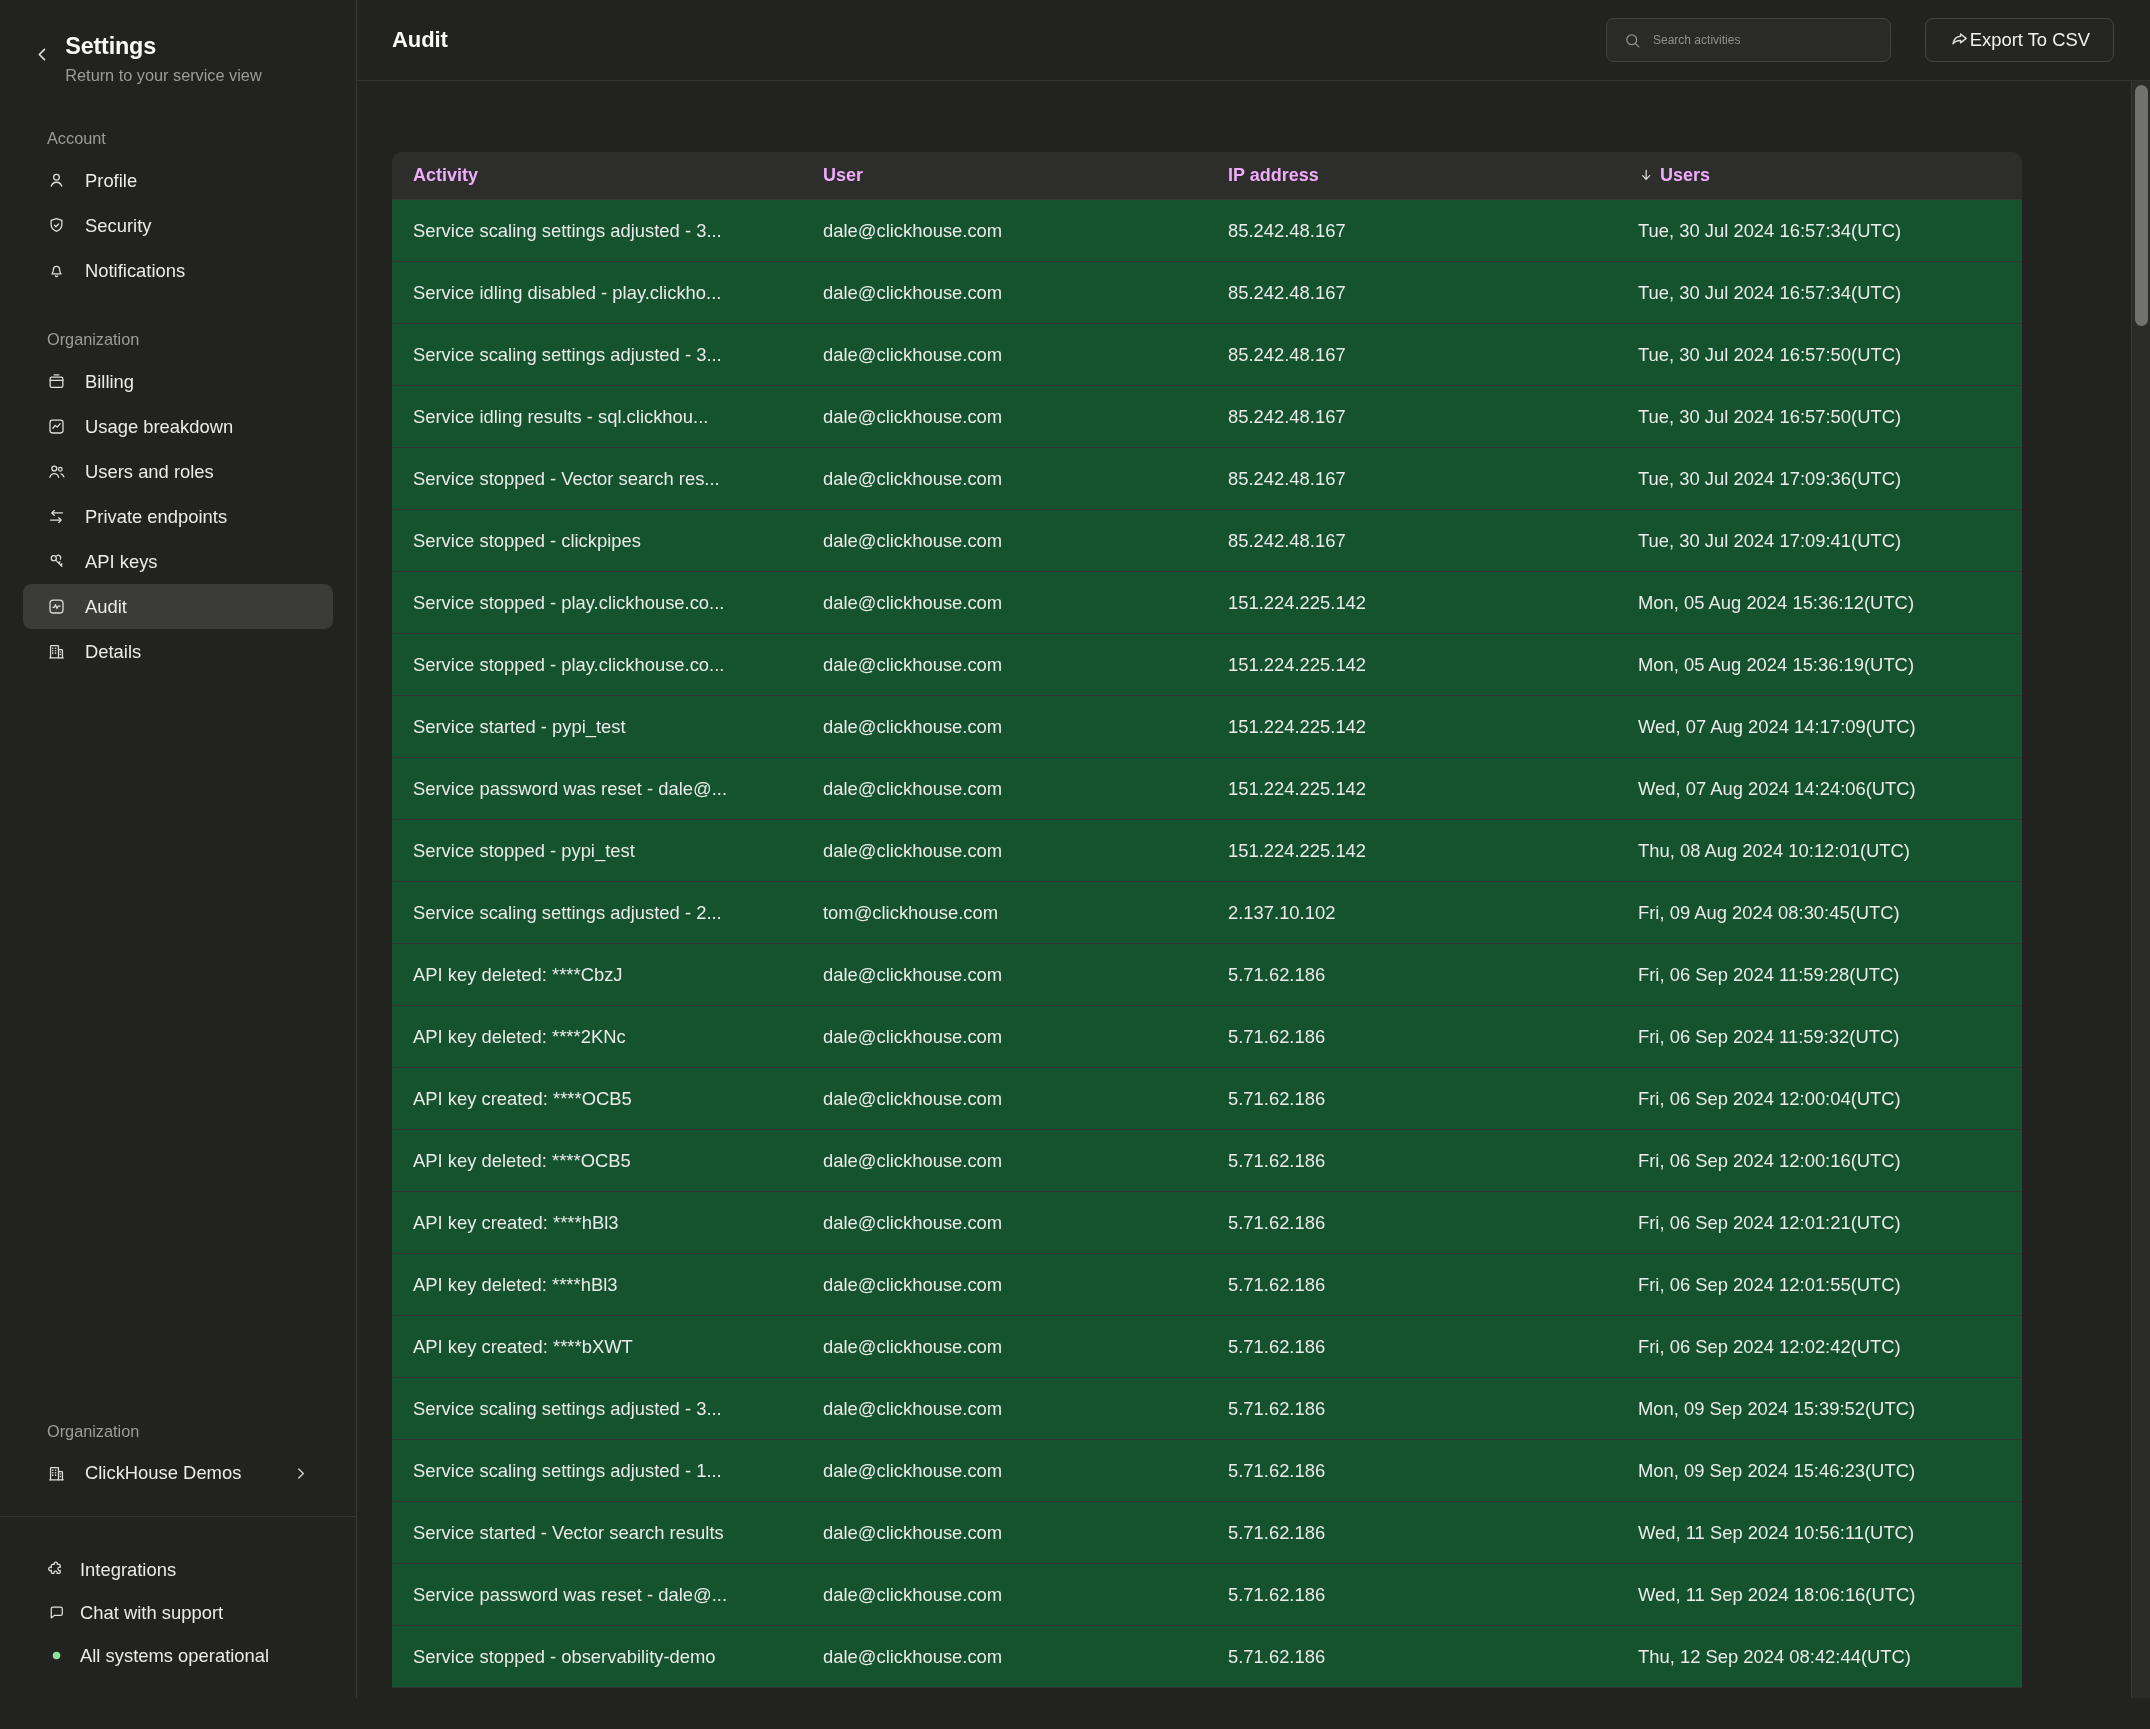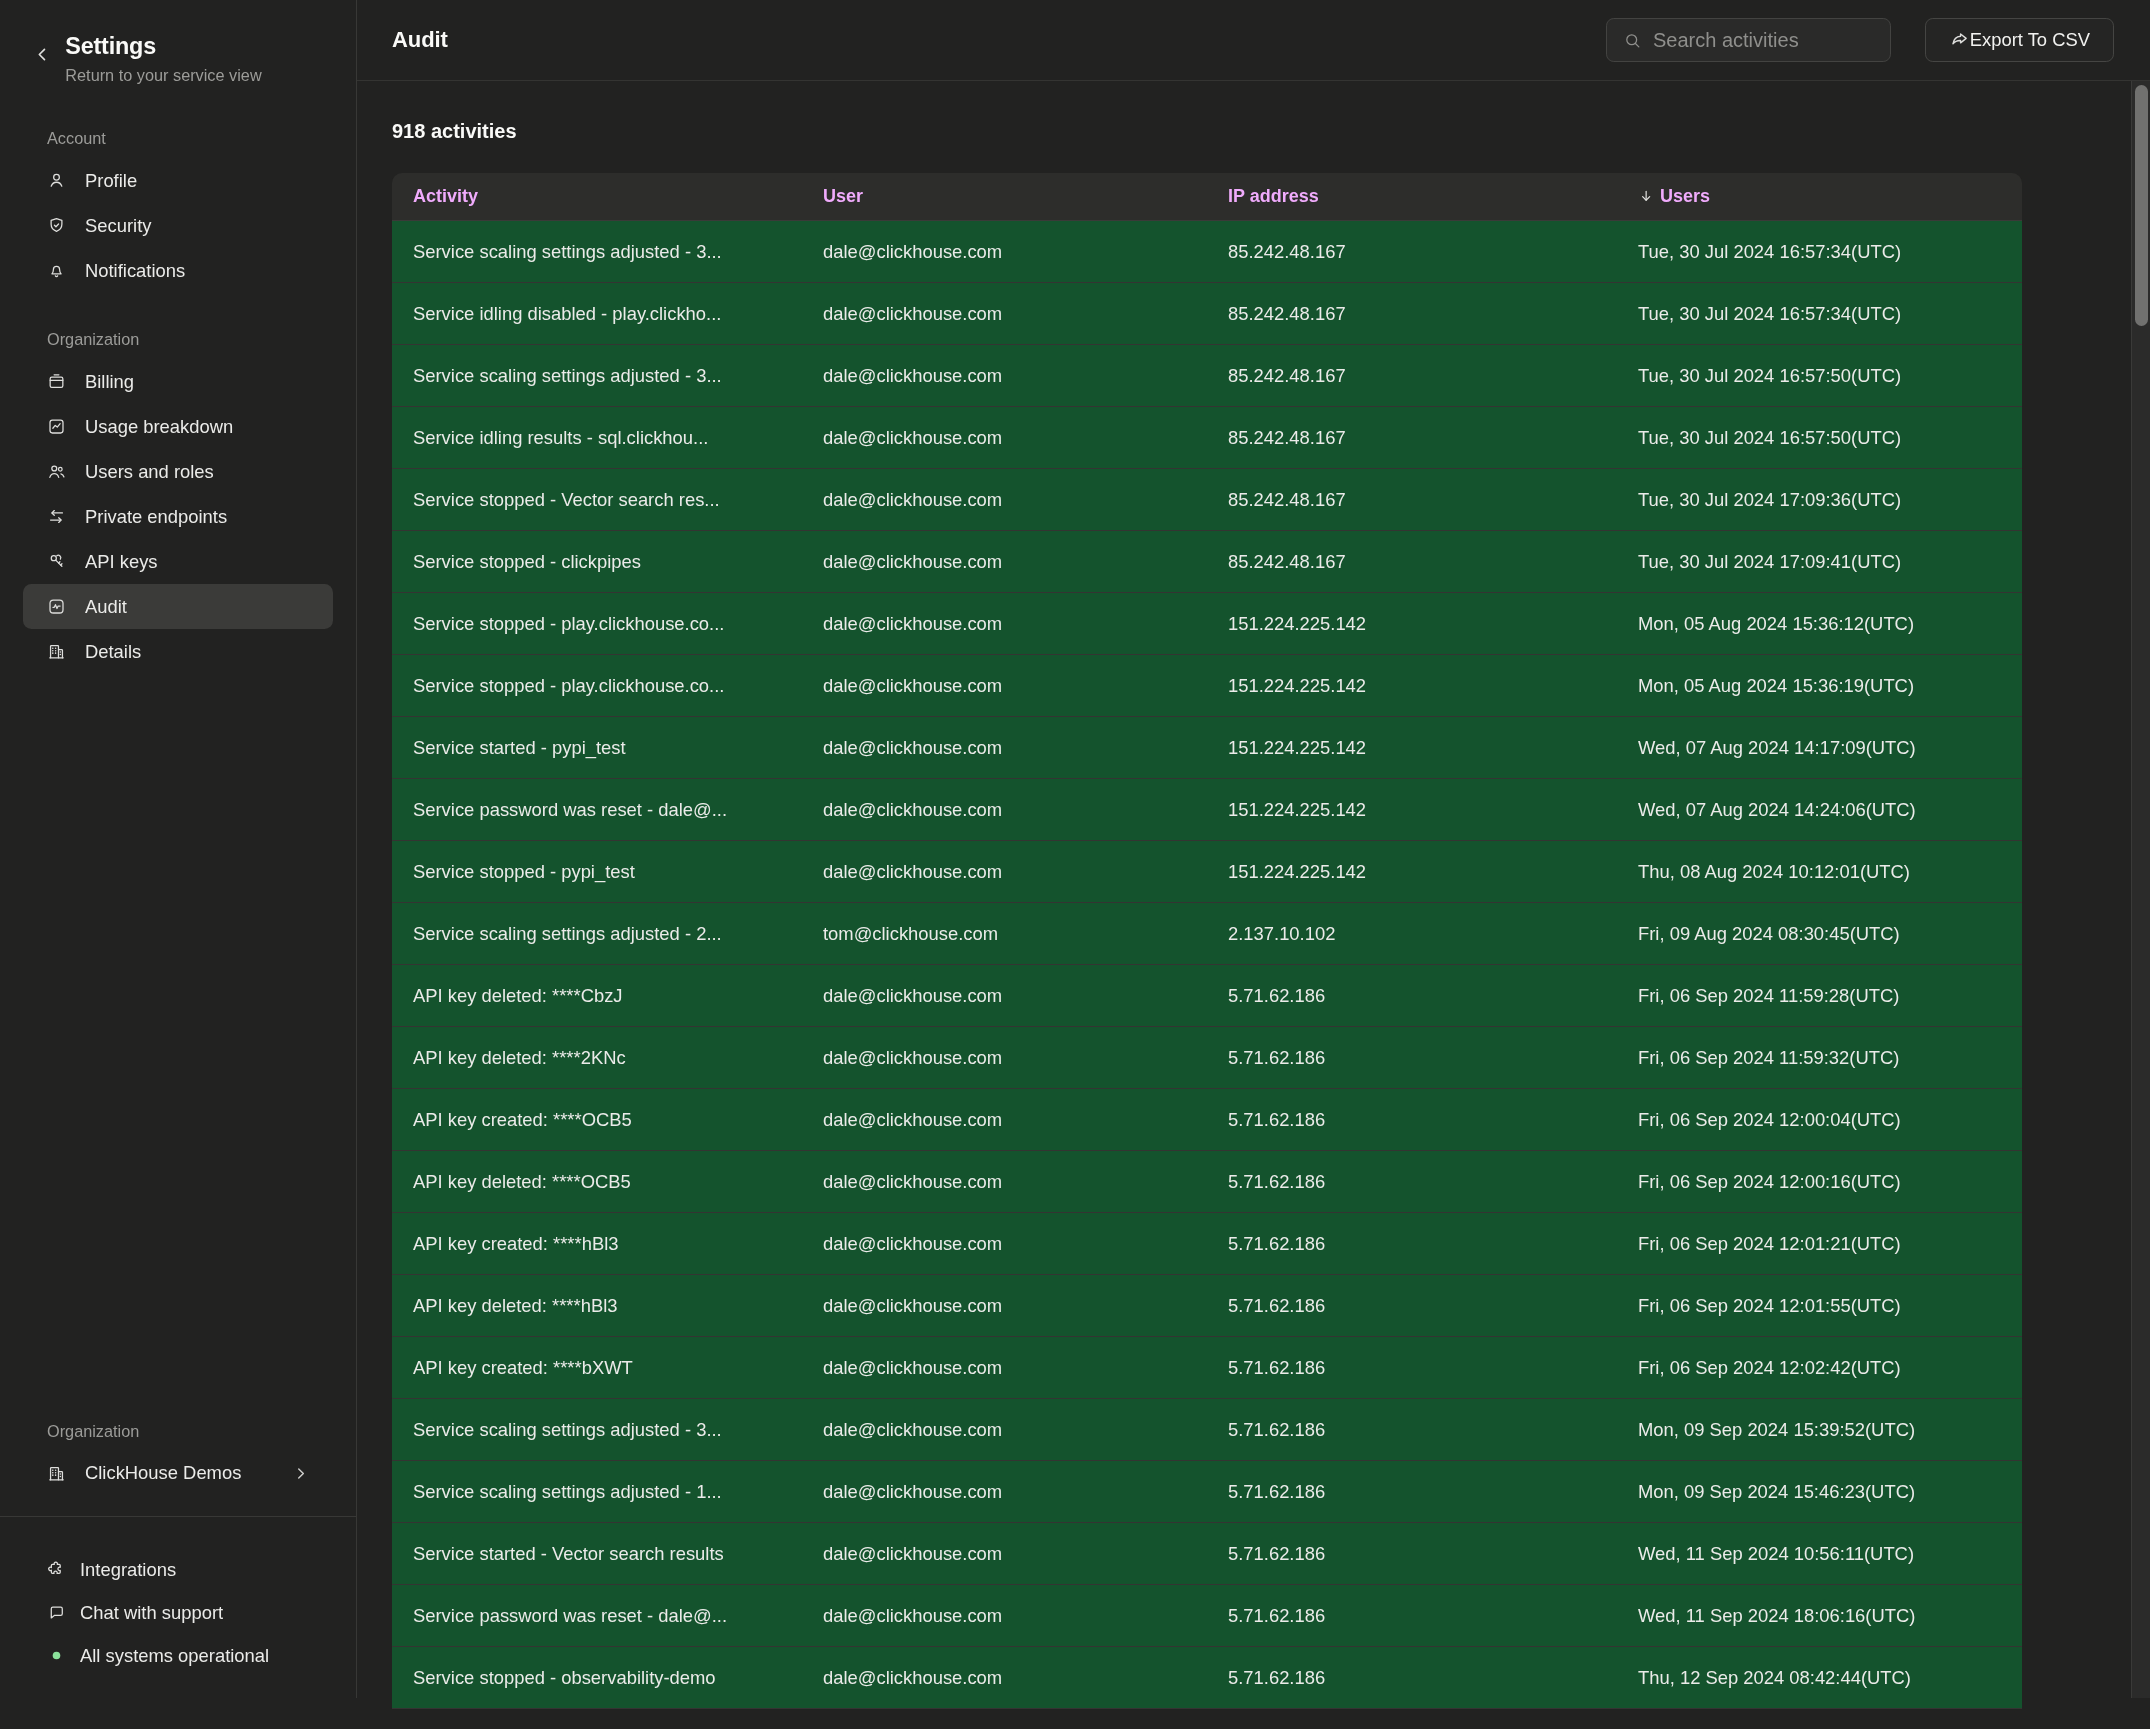--- a/index.html
+++ b/index.html
@@ -55,21 +55,21 @@
     display:flex; align-items:center; padding:0 37px 0 35px;
   }
   .page-title { font-size:22px; font-weight:700; color:#fafaf8; letter-spacing:-0.1px; flex:1 1 auto; }
   .search-box {
     width:285px; height:44px; border:1.4px solid #434341; border-radius:7.8px;
     background:#2a2a29; display:flex; align-items:center; padding:0 15.6px; gap:11.3px;
     cursor:text; flex:0 0 285px;
   }
   .search-box .icon { color:#8f8f8c; }
   .search-box .icon svg { width:19px; height:19px; }
-  .search-placeholder { font-size:20px; color:#8f8f8c; }
+  .search-placeholder { font-size:12px; color:#8f8f8c; }
   .export-btn {
     margin-left:34px; height:44px; border:1.4px solid #454543; border-radius:7.8px;
     background:#252524; color:#f2f2f0; display:flex; align-items:center; 
     padding:0 23px; font-size:18.4px; font-family:inherit; cursor:pointer;
   }
   .export-btn .icon svg { width:20.6px; height:20.6px; }
 
   .content { padding:40px 0 0 35px; flex:1 1 auto; min-height:0; }
   .count { font-size:20px; font-weight:700; color:#fafaf8; line-height:21px; }
 
@@ -288,21 +288,20 @@
         <span class="icon">
             <svg viewBox="0 0 24 24" fill="none" stroke="currentColor" stroke-width="1.6" stroke-linecap="round" stroke-linejoin="round">
               <path d="M13.5 7.3V4.6L20 9.8l-6.5 5.2v-2.7c-3.7-.2-6.6 1-8.9 3.8.8-4.6 3.6-8.4 8.9-8.8z"></path>
             </svg>
           </span>
         <span>Export To CSV</span>
       </button>
     </header>
 
     <section class="content">
-      <div class="count">918 activities</div>
       <div class="table-card">
         <div class="t-head" id="t-head">
             <div class="th">
               <span>Activity</span>
             </div>
             <div class="th">
               <span>User</span>
             </div>
             <div class="th">
               <span>IP address</span>

